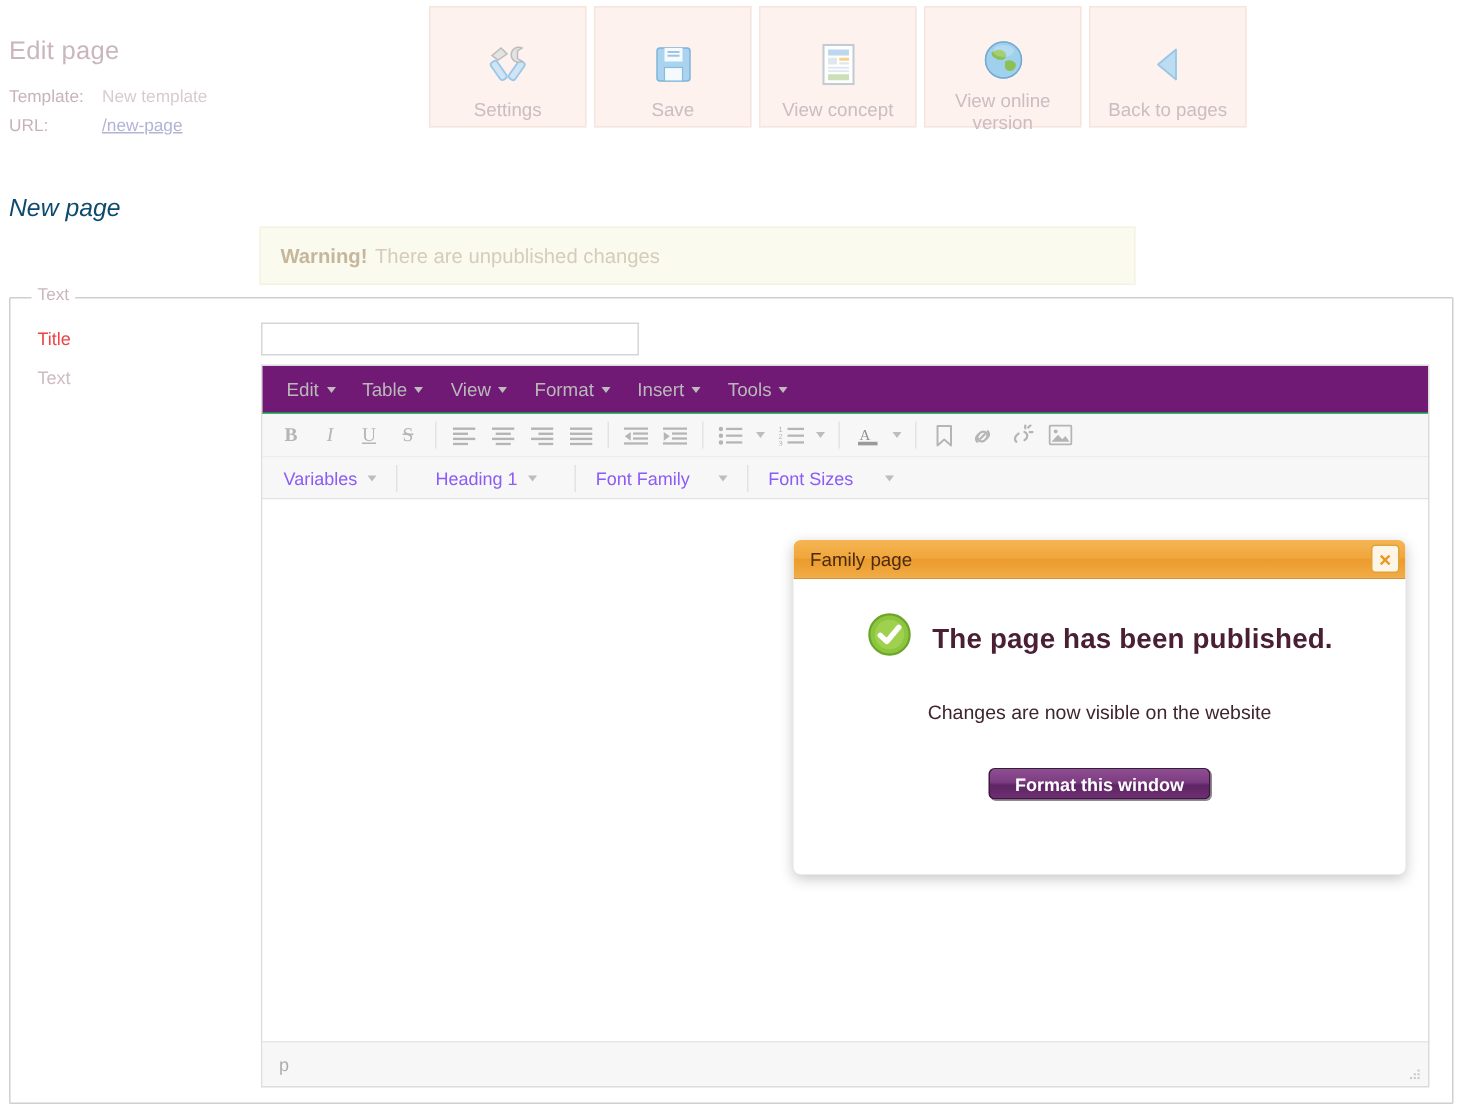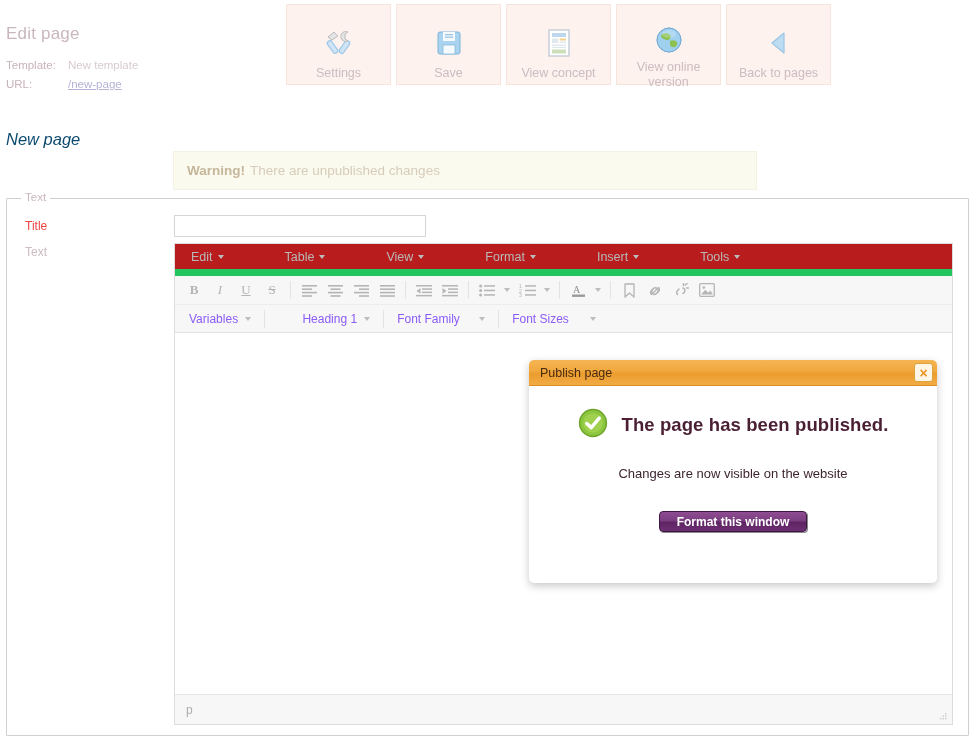--- a/index.html
+++ b/index.html
@@ -77,23 +77,23 @@
   }
 
   
   .editor {
     position: absolute; left: 167px; top: 44px;
     width: 779px; height: 482px;
     border: 1px solid #dcdcdc; background: #fff;
     display: flex; flex-direction: column;
   }
   .menubar {
-    height: 32px; background: #b91c1c;
-    border-bottom: 7px solid #22c55e;
-    display: flex; align-items: center; padding-left: 7px; gap: 43px;
+    height: 32px; background: #701a75;
+    border-bottom: 1px solid #22c55e;
+    display: flex; align-items: center; padding-left: 7px;
   }
   .menuitem {
     font-size: 12.5px; color: #b9b9b9;
     padding: 4px 9px; cursor: pointer; white-space: nowrap;
   }
   .caret {
     display: inline-block; margin-left: 5px;
     border-left: 3.5px solid transparent; border-right: 3.5px solid transparent;
     border-top: 4px solid #bdbdbd; vertical-align: middle;
   }
@@ -109,21 +109,21 @@
     align-items: center; justify-content: center;
     cursor: pointer; color: #b5b5b5;
   }
   .tbtn svg { display: block; }
   .sep { width: 1px; height: 18px; background: #e3e3e3; margin: 0 5px; }
   .tcombo {
     display: flex; align-items: center; gap: 7px;
     padding: 3px 8px; font-size: 12px; color: #8b5cf6;
     cursor: pointer; white-space: nowrap;
   }
-  .tcombo.w-head { min-width: 108px; justify-content: flex-end; }
+  .tcombo.w-head { min-width: 108px; justify-content: center; }
   .tcombo.w-fam  { min-width: 104px; justify-content: space-between; }
   .tcombo.w-size { min-width: 100px; justify-content: space-between; }
 
   .edit-area { flex: 1; background: #fff; position: relative; }
   .statusbar {
     height: 30px; background: #f7f7f7; border-top: 1px solid #e6e6e6;
     display: flex; align-items: center; padding-left: 11px;
     font-size: 12px; color: #adadad; position: relative;
   }
   .grip { position: absolute; right: 4px; bottom: 3px; width: 10px; height: 10px; }
@@ -485,21 +485,21 @@
                 <rect x="7" y="6" width="1.4" height="1.4"></rect>
               </g>
             </svg>
         </span>
       </div>
     </div>
   </div>
 
   <div class="modal">
     <div class="modal-head">
-      <span class="modal-title">Publish page</span>
+      <span class="modal-title">Family page</span>
       <span class="modal-close">×</span>
     </div>
     <div class="modal-body">
       <div class="modal-main">
         <span>
           <svg width="30" height="30" viewBox="0 0 29 29">
             <circle cx="14.5" cy="14.5" r="13" fill="#8cc63f" stroke="#6ca428" stroke-width="1.4"></circle>
             <circle cx="14.5" cy="14.5" r="9.5" fill="#9fd14f"></circle>
             <path d="M8.5 15 L12.8 19 L20.5 9.8" stroke="#ffffff" stroke-width="3.4" fill="none" stroke-linecap="round" stroke-linejoin="round"></path>
           </svg>

